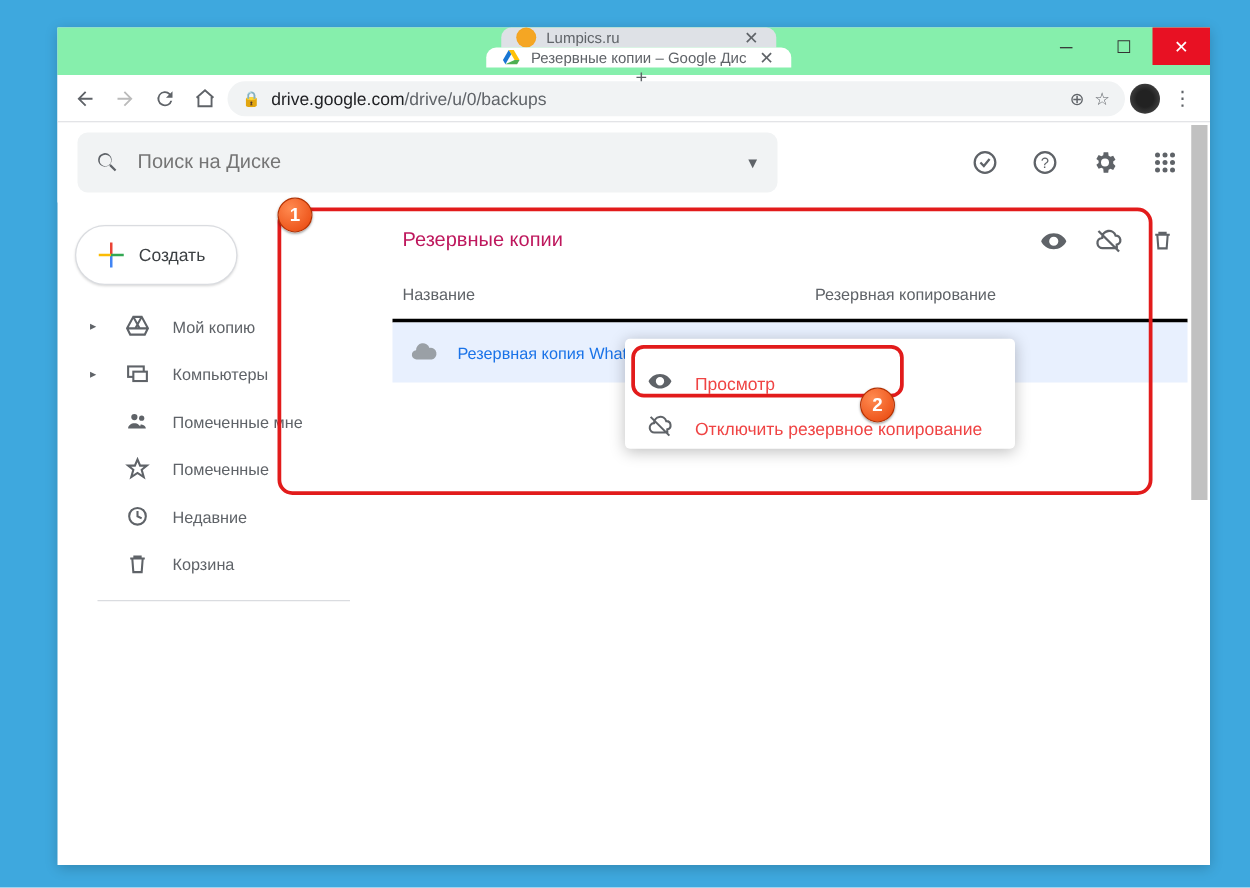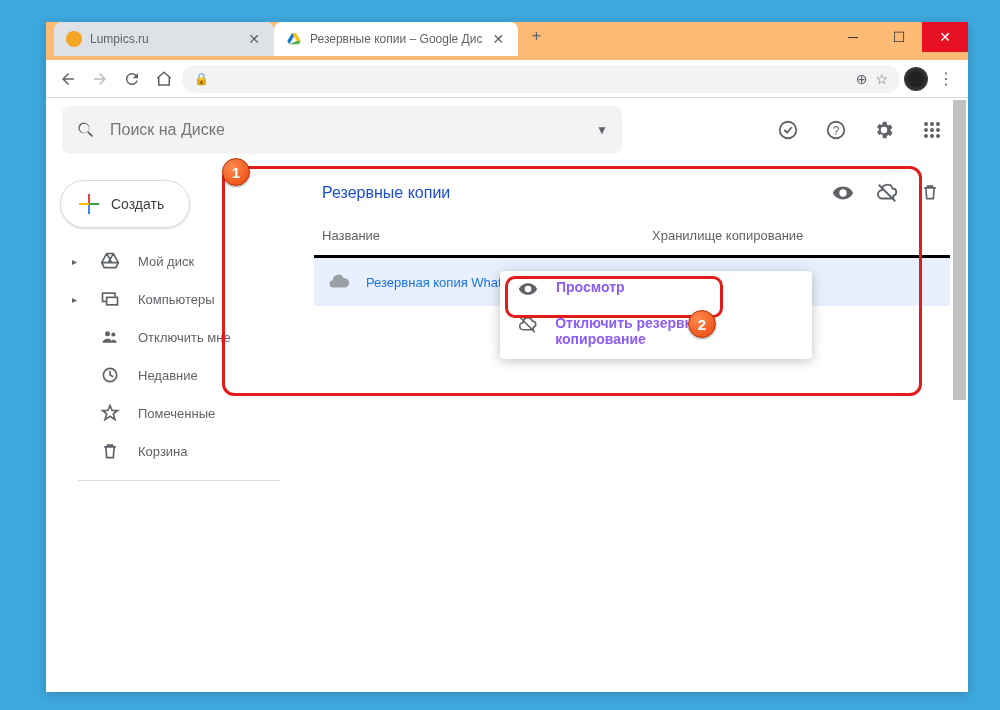--- a/index.html
+++ b/index.html
@@ -1,21 +1,21 @@
 <!DOCTYPE html>
 <html><head>
 <meta charset="utf-8">
 <style>
 * { margin: 0; padding: 0; box-sizing: border-box; font-family: Arial, 'Helvetica Neue', sans-serif; }
 body { width: 1000px; height: 710px; background: #3ea8de; overflow: hidden; position: relative; }
 .window { position: absolute; left: 46px; top: 22px; width: 922px; height: 670px; background: #fff; box-shadow: 0 2px 10px rgba(0,0,0,.2); }
 .winctrl { position: absolute; right: 0; top: 0; display: flex; }
 .winbtn { width: 46px; height: 30px; display: flex; align-items: center; justify-content: center; font-size: 14px; color: #333; }
 .winbtn.close { background: #e81123; color: #fff; }
-.tabs { height: 38px; background: #fdba74; display: flex; align-items: flex-start; padding-left: 8px; }
+.tabs { height: 38px; background: #86efac; display: flex; align-items: center; padding-left: 8px; flex-direction: column; }
 .tab { height: 34px; background: #dee1e6; border-radius: 8px 8px 0 0; padding: 0 12px; display: flex; align-items: center; gap: 8px; font-size: 12px; color: #5f6368; min-width: 220px; position: relative; }
 .tab.active { background: #fff; }
 .tab-favicon { width: 16px; height: 16px; border-radius: 50%; }
 .tab-title { flex: 1; overflow: hidden; text-overflow: ellipsis; white-space: nowrap; }
 .tab-close { width: 16px; height: 16px; display: flex; align-items: center; justify-content: center; color: #5f6368; font-size: 14px; }
 .newtab { width: 28px; height: 28px; display: flex; align-items: center; justify-content: center; font-size: 16px; color: #5f6368; margin-left: 4px; }
 .addrbar { height: 38px; background: #fff; border-bottom: 1px solid #dadce0; display: flex; align-items: center; padding: 0 8px; gap: 4px; }
 .navicon { width: 28px; height: 28px; display: flex; align-items: center; justify-content: center; color: #5f6368; border-radius: 50%; }
 .navicon.disabled { color: #bbb; }
 .urlbox { flex: 1; height: 28px; background: #f1f3f4; border-radius: 14px; display: flex; align-items: center; padding: 0 12px; gap: 8px; font-size: 14px; color: #202124; }
@@ -45,29 +45,29 @@
 .navitem svg, .navitem .ic { width: 20px; height: 20px; flex-shrink: 0; }
 .divider { height: 1px; background: #dadce0; margin: 10px 16px 10px 24px; }
 .storage { padding: 4px 16px 0 56px; font-size: 13px; color: #5f6368; line-height: 1.5; }
 .buy { padding: 18px 16px 0 56px; font-size: 13px; color: #1a73e8; }
 .main { position: absolute; left: 250px; top: 64px; right: 0; bottom: 0; padding: 12px 18px; }
 .redbox { position: absolute; left: 222px; top: 166px; width: 700px; height: 230px; border: 3px solid #e21b1b; border-radius: 12px; pointer-events: none; z-index: 5; }
 .redbox2 { position: absolute; left: 505px; top: 276px; width: 218px; height: 42px; border: 3px solid #e21b1b; border-radius: 10px; pointer-events: none; z-index: 20; }
 .callout { width: 28px; height: 28px; border-radius: 50%; background: radial-gradient(circle at 35% 30%, #ff8a50, #e8440a); color: #fff; font-weight: bold; display: flex; align-items: center; justify-content: center; font-size: 15px; border: 1px solid #b33000; box-shadow: 0 1px 2px rgba(0,0,0,.4); position: absolute; z-index: 30; }
 .c1 { left: 222px; top: 158px; }
 .c2 { left: 688px; top: 310px; }
-.section-title { font-size: 16px; color: #1d4ed8; padding: 8px 0 18px 8px; display: flex; align-items: center; }
+.section-title { font-size: 16px; color: #be185d; padding: 8px 0 18px 8px; display: flex; align-items: center; }
 .section-actions { margin-left: auto; display: flex; gap: 22px; padding-right: 10px; }
 .colhdr { display: flex; font-size: 13px; color: #5f6368; padding: 6px 0 12px 8px; border-bottom: 3px solid #000000; }
 .colhdr .c-name { flex: 0 0 330px; }
 .row { display: flex; align-items: center; height: 48px; background: #e8f0fe; padding-left: 14px; font-size: 13px; }
 .row .cloud { color: #9aa0a6; margin-right: 16px; }
 .row .fname { color: #1a73e8; }
 .ctxmenu { position: absolute; left: 500px; top: 271px; width: 312px; background: #fff; border-radius: 4px; box-shadow: 0 2px 12px rgba(0,0,0,.25); padding: 8px 0; z-index: 10; }
-.ctxitem { display: flex; align-items: flex-start; height: 36px; padding: 0 18px; gap: 18px; font-size: 14px; color: #8b5cf6; font-weight: bold; }
+.ctxitem { display: flex; align-items: flex-end; height: 36px; padding: 0 18px; gap: 18px; font-size: 14px; color: #ef4444; }
 .ctxitem svg { width: 20px; height: 20px; color: #5f6368; }
 .scrollbar { position: absolute; right: 0; top: 0; bottom: 0; width: 17px; background: #f1f1f1; }
 .scrollthumb { position: absolute; right: 2px; top: 2px; width: 13px; height: 300px; background: #c1c1c1; }
 svg { fill: currentColor; }
 </style>
 </head>
 <body>
 
 <div class="window">
   <div class="winctrl">
@@ -108,20 +108,21 @@
           <path d="M17.65 6.35A8 8 0 1 0 19.73 14h-2.08A6 6 0 1 1 12 6a5.87 5.87 0 0 1 4.22 1.78L13 11h7V4z"></path>
         </svg>
       </div>
     <div class="navicon">
         <svg width="18" height="18" viewBox="0 0 24 24">
           <path fill="none" stroke="currentColor" stroke-width="2" d="M3 11l9-8 9 8M5 10v10h14V10"></path>
         </svg>
       </div>
     <div class="urlbox">
       <span class="lock">🔒</span>
+      <span><span class="domain">drive.google.com</span><span class="path">/drive/u/0/backups</span></span>
       <span style="margin-left:auto;color:#5f6368">⊕</span>
       <span style="color:#5f6368">☆</span>
     </div>
     <div class="avatar"></div>
     <div class="navicon">⋮</div>
   </div>
 
   <div class="page">
     <div class="appheader">
       <div class="searchbox">
@@ -168,53 +169,53 @@
     <div class="sidebar">
       <button class="createbtn">
         <span class="plus"></span>
         <span>Создать</span>
       </button>
       <div class="navitem">
           <span class="arrow">▸</span>
           <svg viewBox="0 0 24 24">
             <path fill="none" stroke="currentColor" stroke-width="2" d="M8 3h8l6 11-3 6H5l-3-6zM8 3l6 11M16 3l-6 11M2 14h20"></path>
           </svg>
-          <span>Мой диск</span>
+          <span>Мой копию</span>
         </div>
       <div class="navitem">
           <span class="arrow">▸</span>
           <svg viewBox="0 0 24 24">
             <rect x="3" y="5" width="15" height="10" fill="none" stroke="currentColor" stroke-width="2"></rect>
             <rect x="8" y="10" width="13" height="9" fill="#fff" stroke="currentColor" stroke-width="2"></rect>
           </svg>
           <span>Компьютеры</span>
         </div>
       <div class="navitem">
           <span class="noarrow"></span>
           <svg viewBox="0 0 24 24">
             <circle cx="9" cy="8" r="3"></circle>
             <circle cx="16" cy="9" r="2.5"></circle>
             <path d="M3 19c0-3 3-5 6-5s6 2 6 5zm12-4c2 0 5 1 5 4h-6"></path>
           </svg>
-          <span>Отключить мне</span>
+          <span>Помеченные мне</span>
+        </div>
+      <div class="navitem">
+          <span class="noarrow"></span>
+          <svg viewBox="0 0 24 24">
+            <path fill="none" stroke="currentColor" stroke-width="2" d="M12 3l2.5 6H21l-5 4 2 7-6-4-6 4 2-7-5-4h6.5z"></path>
+          </svg>
+          <span>Помеченные</span>
         </div>
       <div class="navitem">
           <span class="noarrow"></span>
           <svg viewBox="0 0 24 24">
             <circle cx="12" cy="12" r="8" fill="none" stroke="currentColor" stroke-width="2"></circle>
             <path d="M12 7v5l4 2" fill="none" stroke="currentColor" stroke-width="2"></path>
           </svg>
           <span>Недавние</span>
-        </div>
-      <div class="navitem">
-          <span class="noarrow"></span>
-          <svg viewBox="0 0 24 24">
-            <path fill="none" stroke="currentColor" stroke-width="2" d="M12 3l2.5 6H21l-5 4 2 7-6-4-6 4 2-7-5-4h6.5z"></path>
-          </svg>
-          <span>Помеченные</span>
         </div>
       <div class="navitem">
           <span class="noarrow"></span>
           <svg viewBox="0 0 24 24">
             <path fill="none" stroke="currentColor" stroke-width="2" d="M5 7h14M9 7V5h6v2M7 7l1 13h8l1-13"></path>
           </svg>
           <span>Корзина</span>
         </div>
       <div class="divider"></div>
     </div>
@@ -229,21 +230,21 @@
           <svg width="22" height="22" viewBox="0 0 24 24" style="color:#5f6368">
               <path d="M19 15a4 4 0 0 0-1-7.9A6 6 0 0 0 6.3 9 4.5 4.5 0 0 0 7 18h12zM3 3l18 18" fill="none" stroke="currentColor" stroke-width="2"></path>
             </svg>
           <svg width="20" height="20" viewBox="0 0 24 24" style="color:#5f6368">
               <path fill="none" stroke="currentColor" stroke-width="2" d="M5 7h14M9 7V5h6v2M7 7l1 13h8l1-13"></path>
             </svg>
         </div>
       </div>
       <div class="colhdr">
         <div class="c-name">Название</div>
-        <div>Хранилище копирование</div>
+        <div>Резервная копирование</div>
       </div>
       <div class="row">
         <svg class="cloud" width="22" height="22" viewBox="0 0 24 24">
             <path d="M19 18H6a4 4 0 0 1-.7-8A6 6 0 0 1 17 8a4 4 0 0 1 2 10z"></path>
           </svg>
         <span class="fname">Резервная копия WhatsApp (</span>
       </div>
     </div>
 
     <div class="scrollbar">

